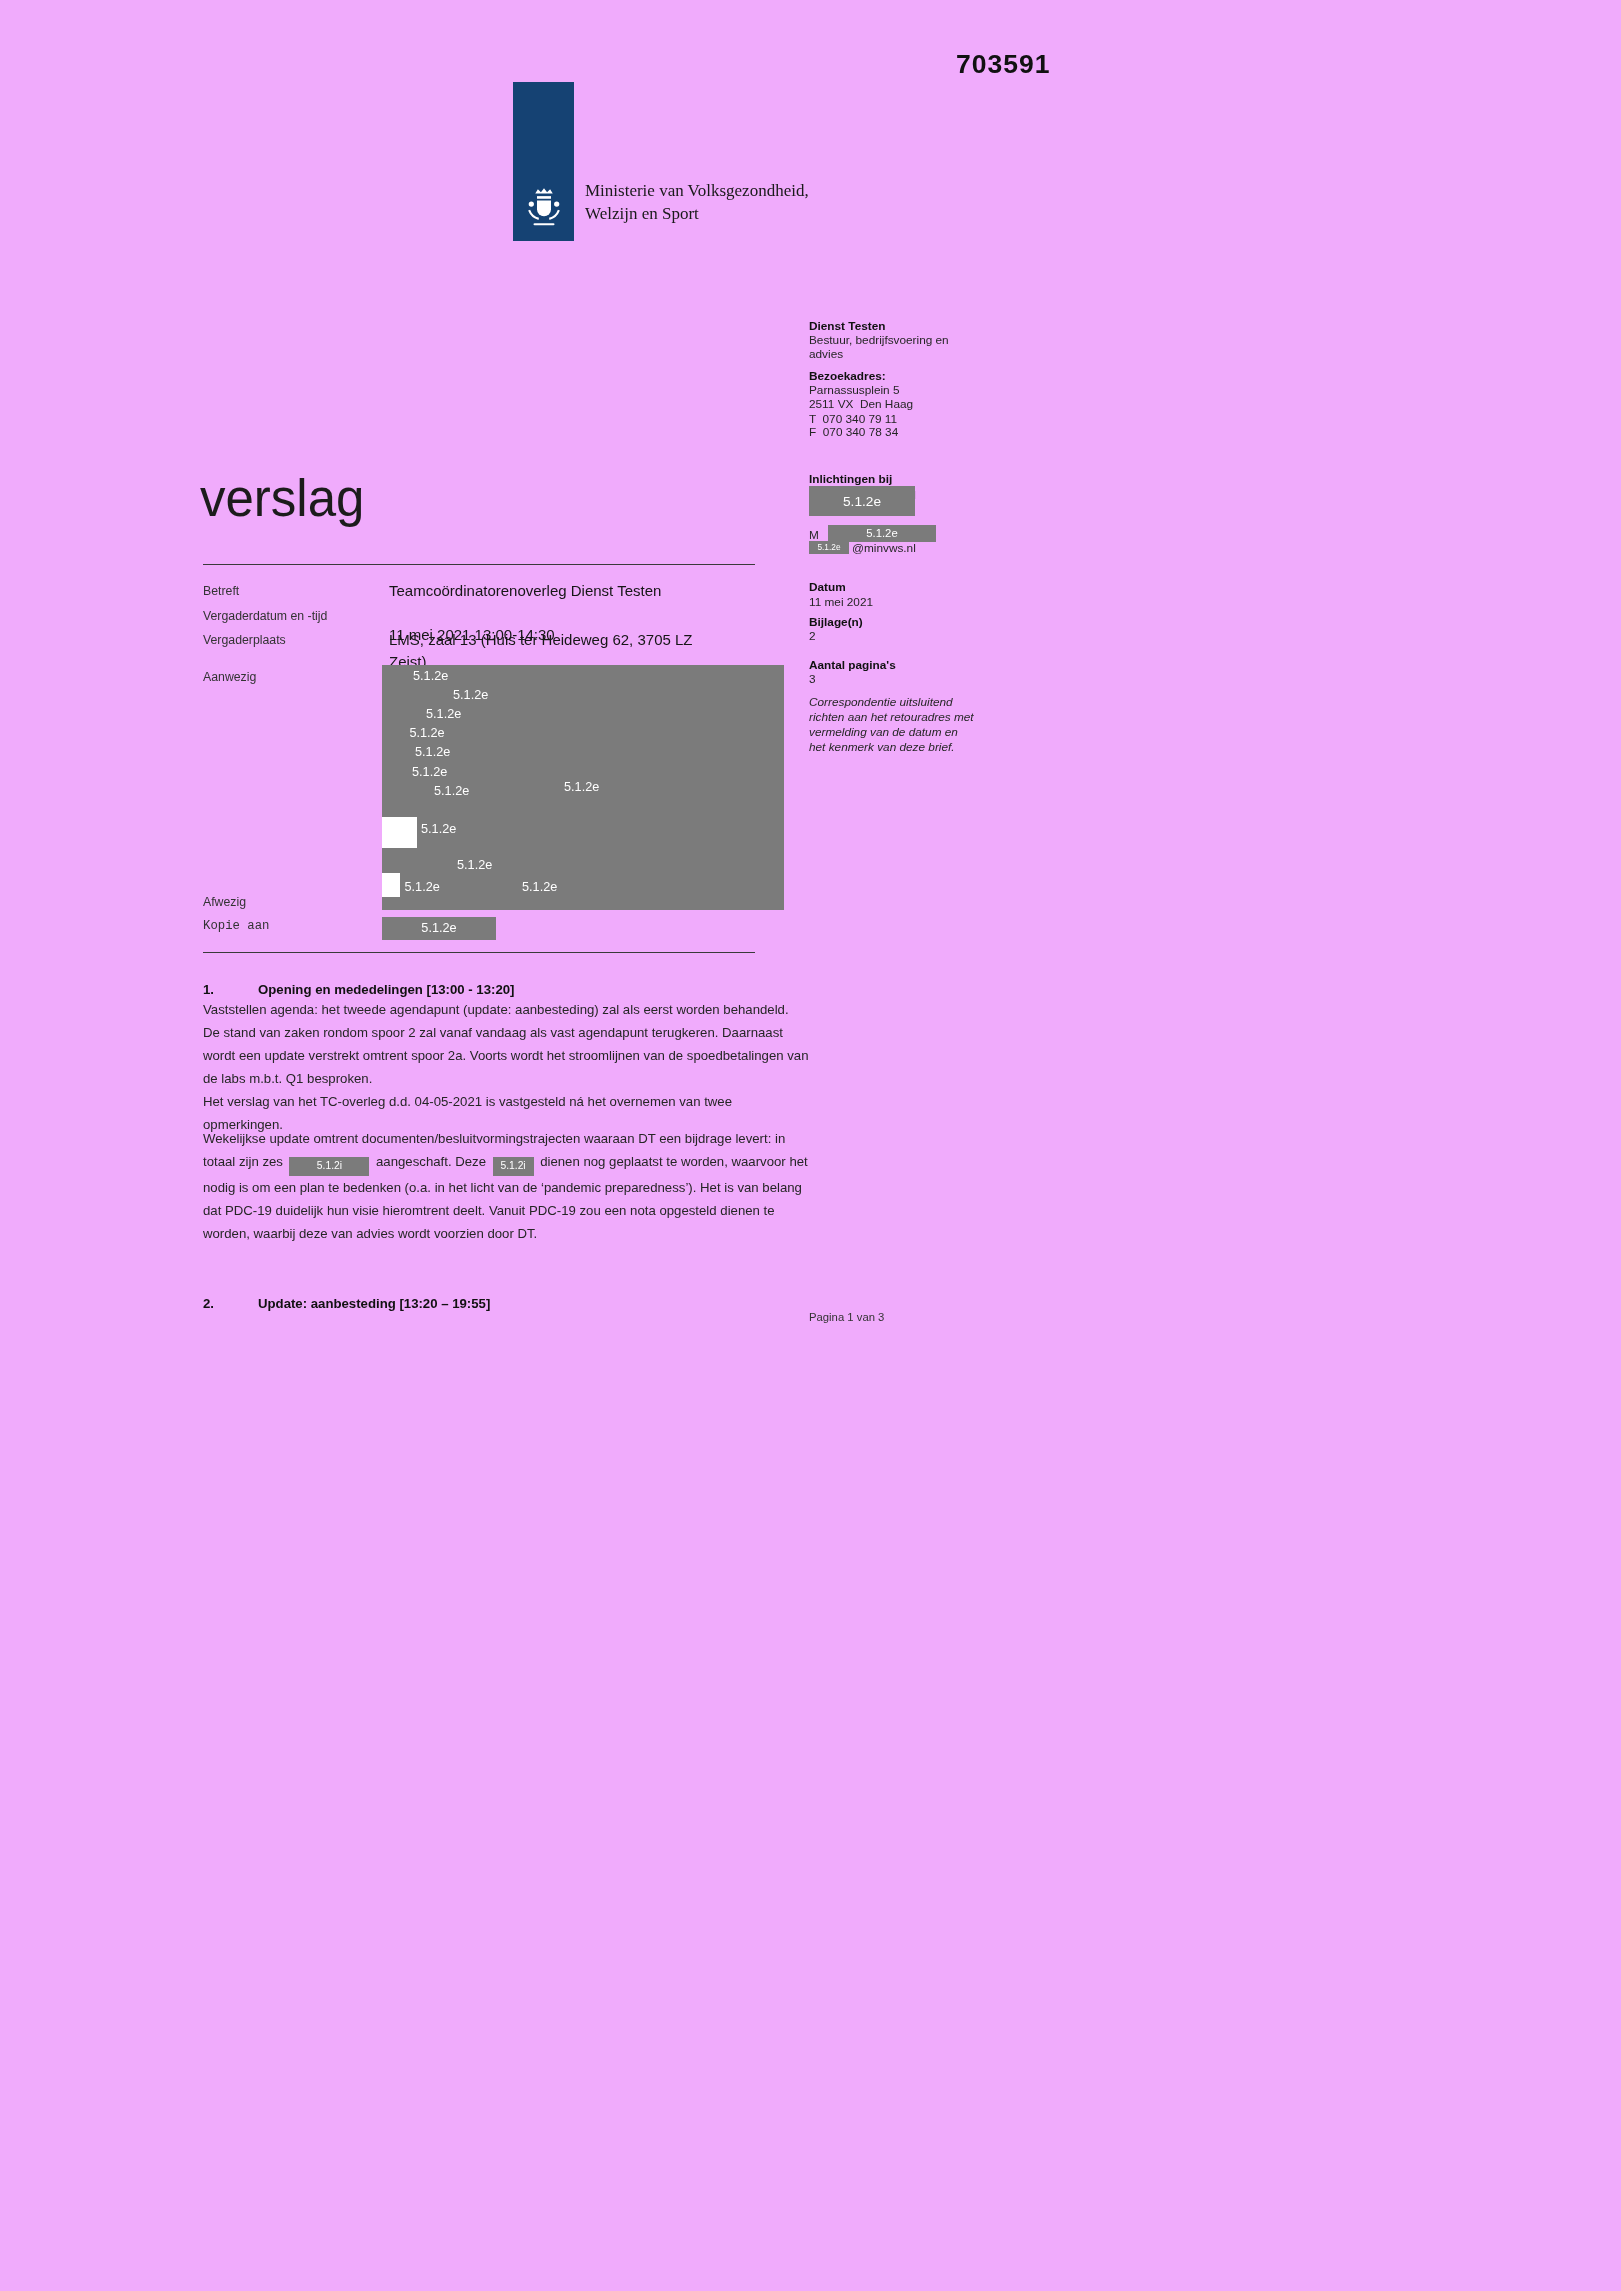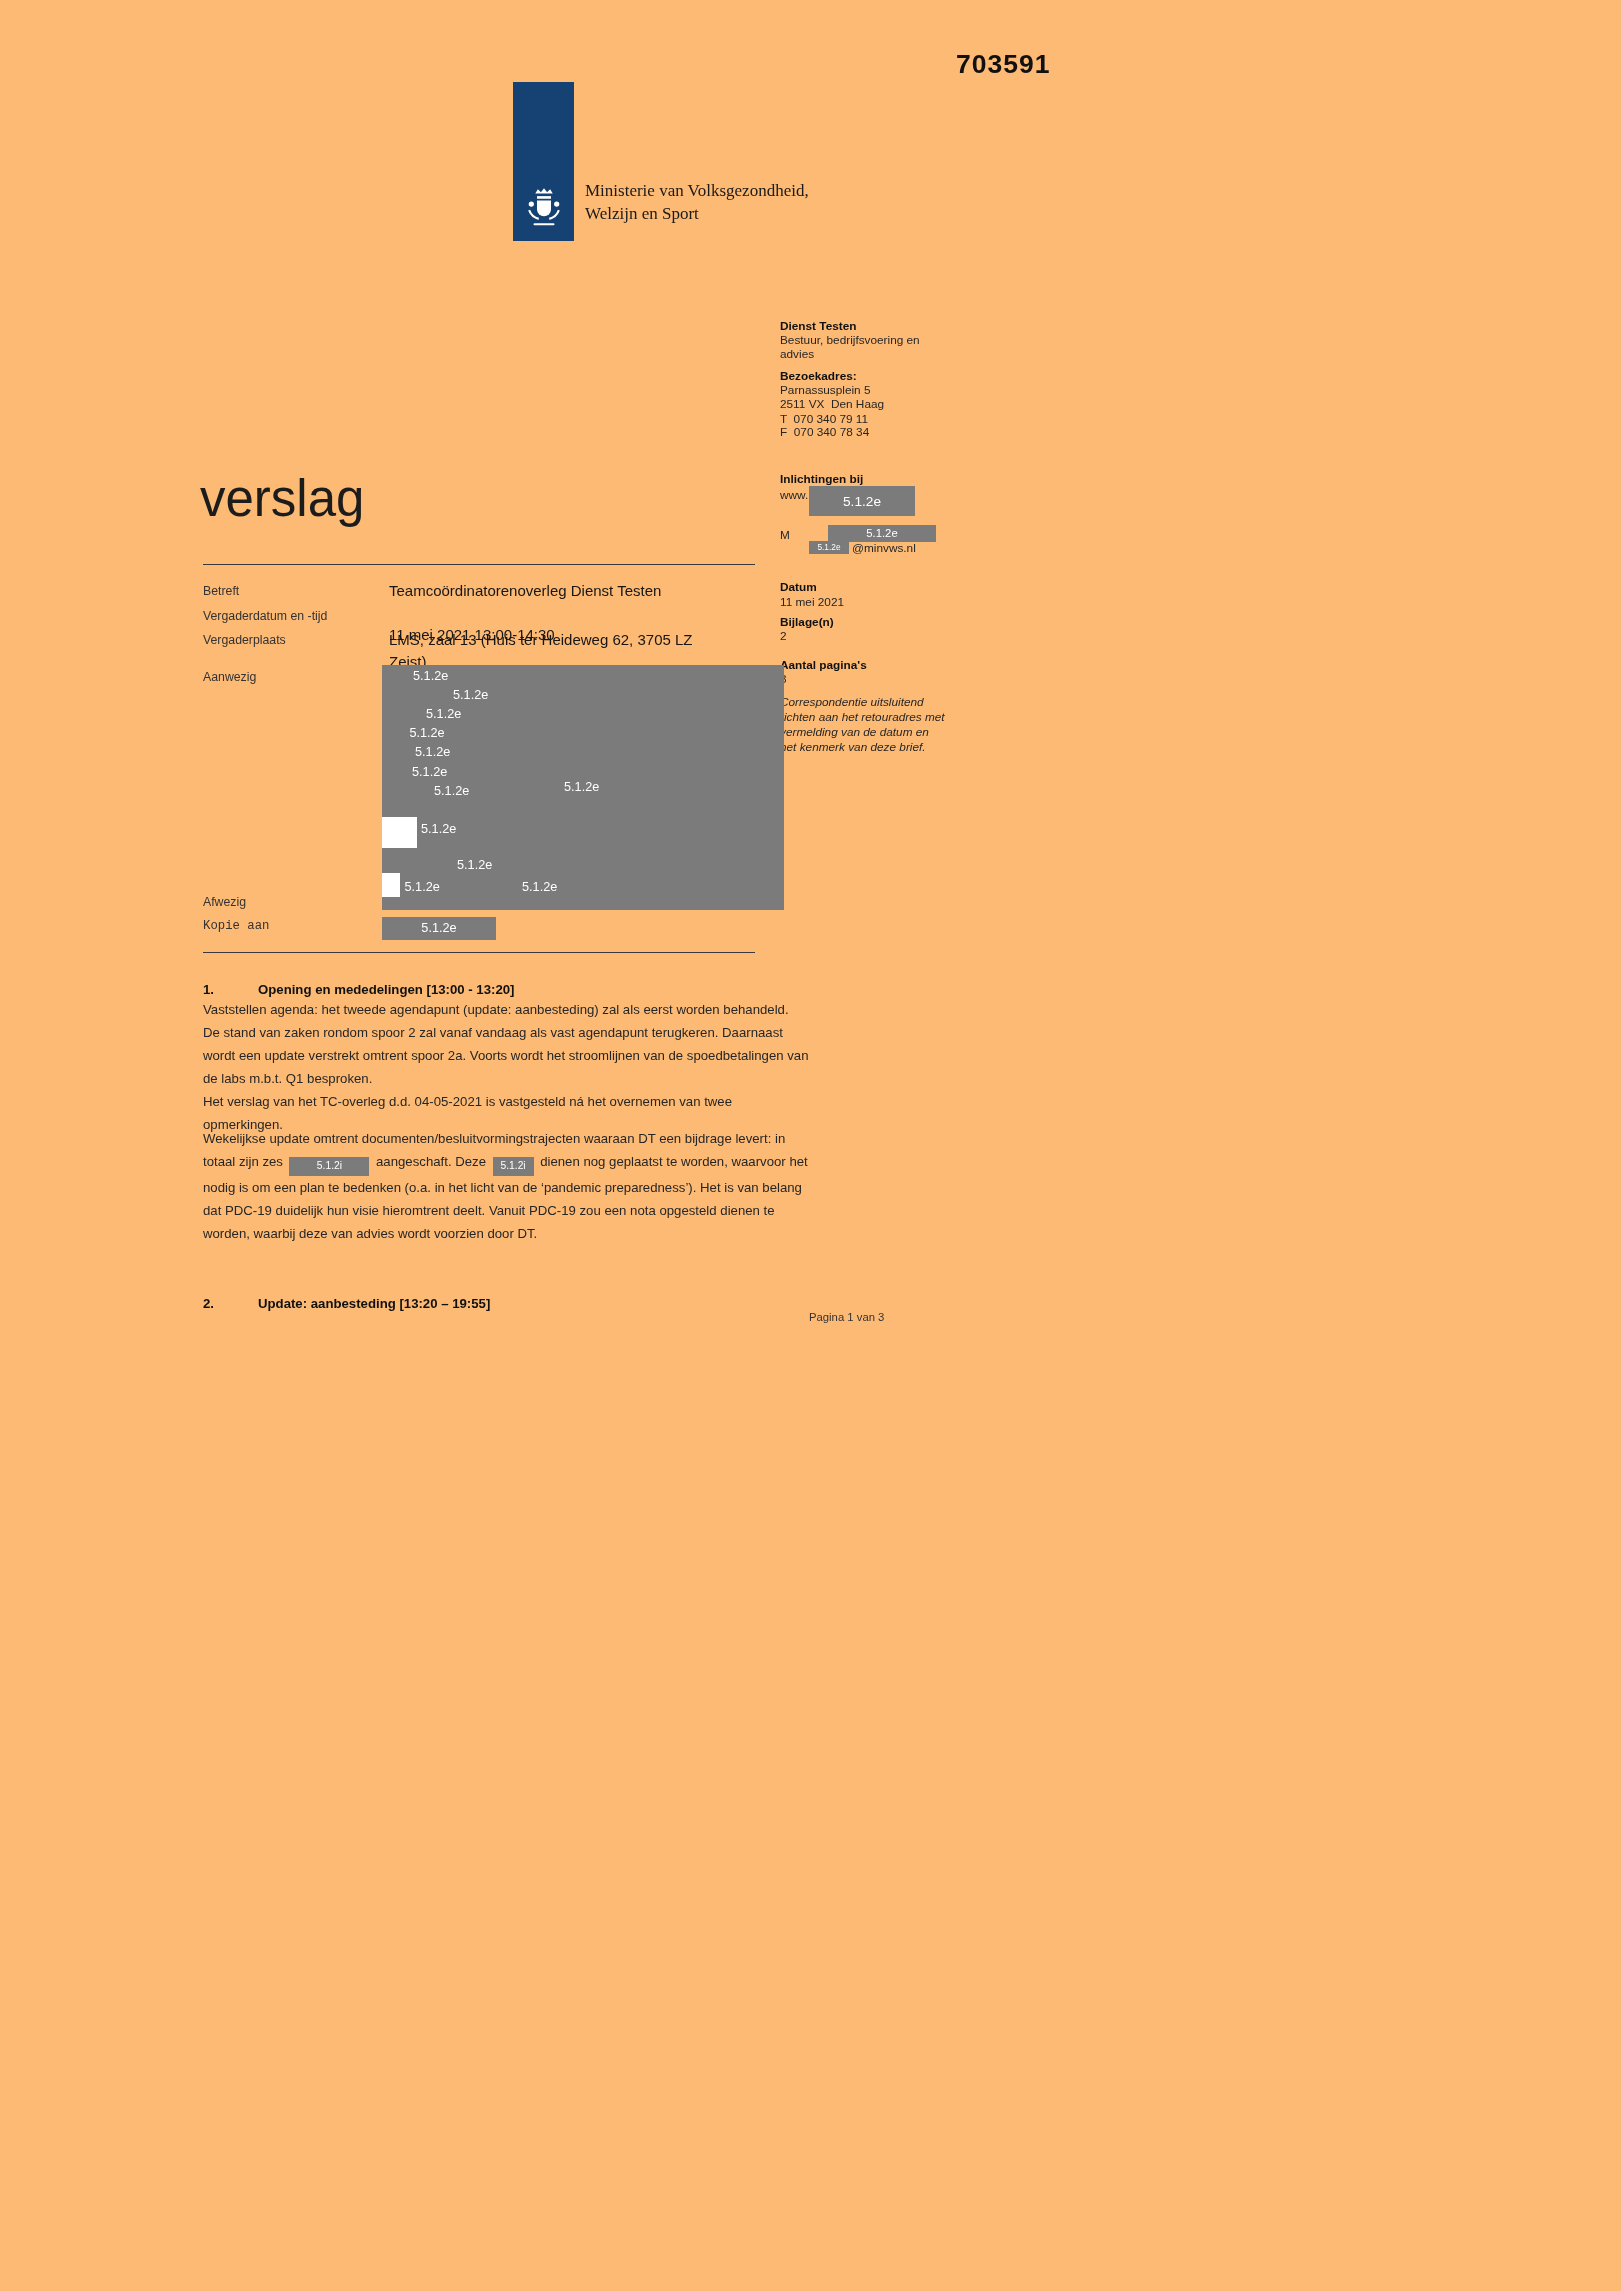--- a/index.html
+++ b/index.html
@@ -1,25 +1,25 @@
 <!DOCTYPE html>
 <html><head>
 <meta charset="utf-8">
 <style>
   html,body{margin:0;padding:0;background:#ffffff;}
   body{width:1621px;height:2292px;position:relative;font-family:"Liberation Sans","DejaVu Sans",sans-serif;color:#222;}
-  .page{position:absolute;left:0;top:0;width:1621px;height:2292px;background:#fdba74;overflow:hidden;}
+  .page{position:absolute;left:0;top:0;width:1621px;height:2292px;background:#f0abfc;overflow:hidden;}
   .abs{position:absolute;}
   
   .doc-number{left:956px;top:49px;font-size:26.5px;font-weight:600;color:#111;letter-spacing:1px;}
   .logo-bar{left:513px;top:82px;width:61px;height:159px;background:#154273;}
   .crest{position:absolute;left:50%;bottom:11.8px;transform:translateX(-50%);width:35px;height:43px;}
   .ministry{left:585px;top:180px;font-family:"Liberation Serif","DejaVu Serif",serif;font-size:17px;line-height:22.5px;color:#1a1a1a;}
   
-  .sb{left:780px;width:172px;font-size:11.8px;line-height:14px;color:#262626;white-space:pre-wrap;}
+  .sb{left:809px;width:172px;font-size:11.8px;line-height:14px;color:#262626;white-space:pre-wrap;}
   .sb-bold{font-weight:bold;color:#111;}
   .sb-italic{font-style:italic;line-height:15px;}
   
   .redact-block{position:absolute;background:#7b7b7b;}
   .rlabel{position:absolute;color:#ffffff;font-size:12.7px;line-height:14.7px;white-space:nowrap;}
   .notch{position:absolute;background:#ffffff;}
   .redact-flex{display:flex;align-items:center;justify-content:center;color:#fff;}
   .chip{display:inline-block;background:#7b7b7b;color:#fff;font-size:10.3px;line-height:14.7px;padding:2px 0;text-align:center;vertical-align:-2.9px;margin:0 2.9px;}
   
   .page-title{left:200px;top:469px;font-size:51px;font-weight:400;color:#1c1c1c;}

